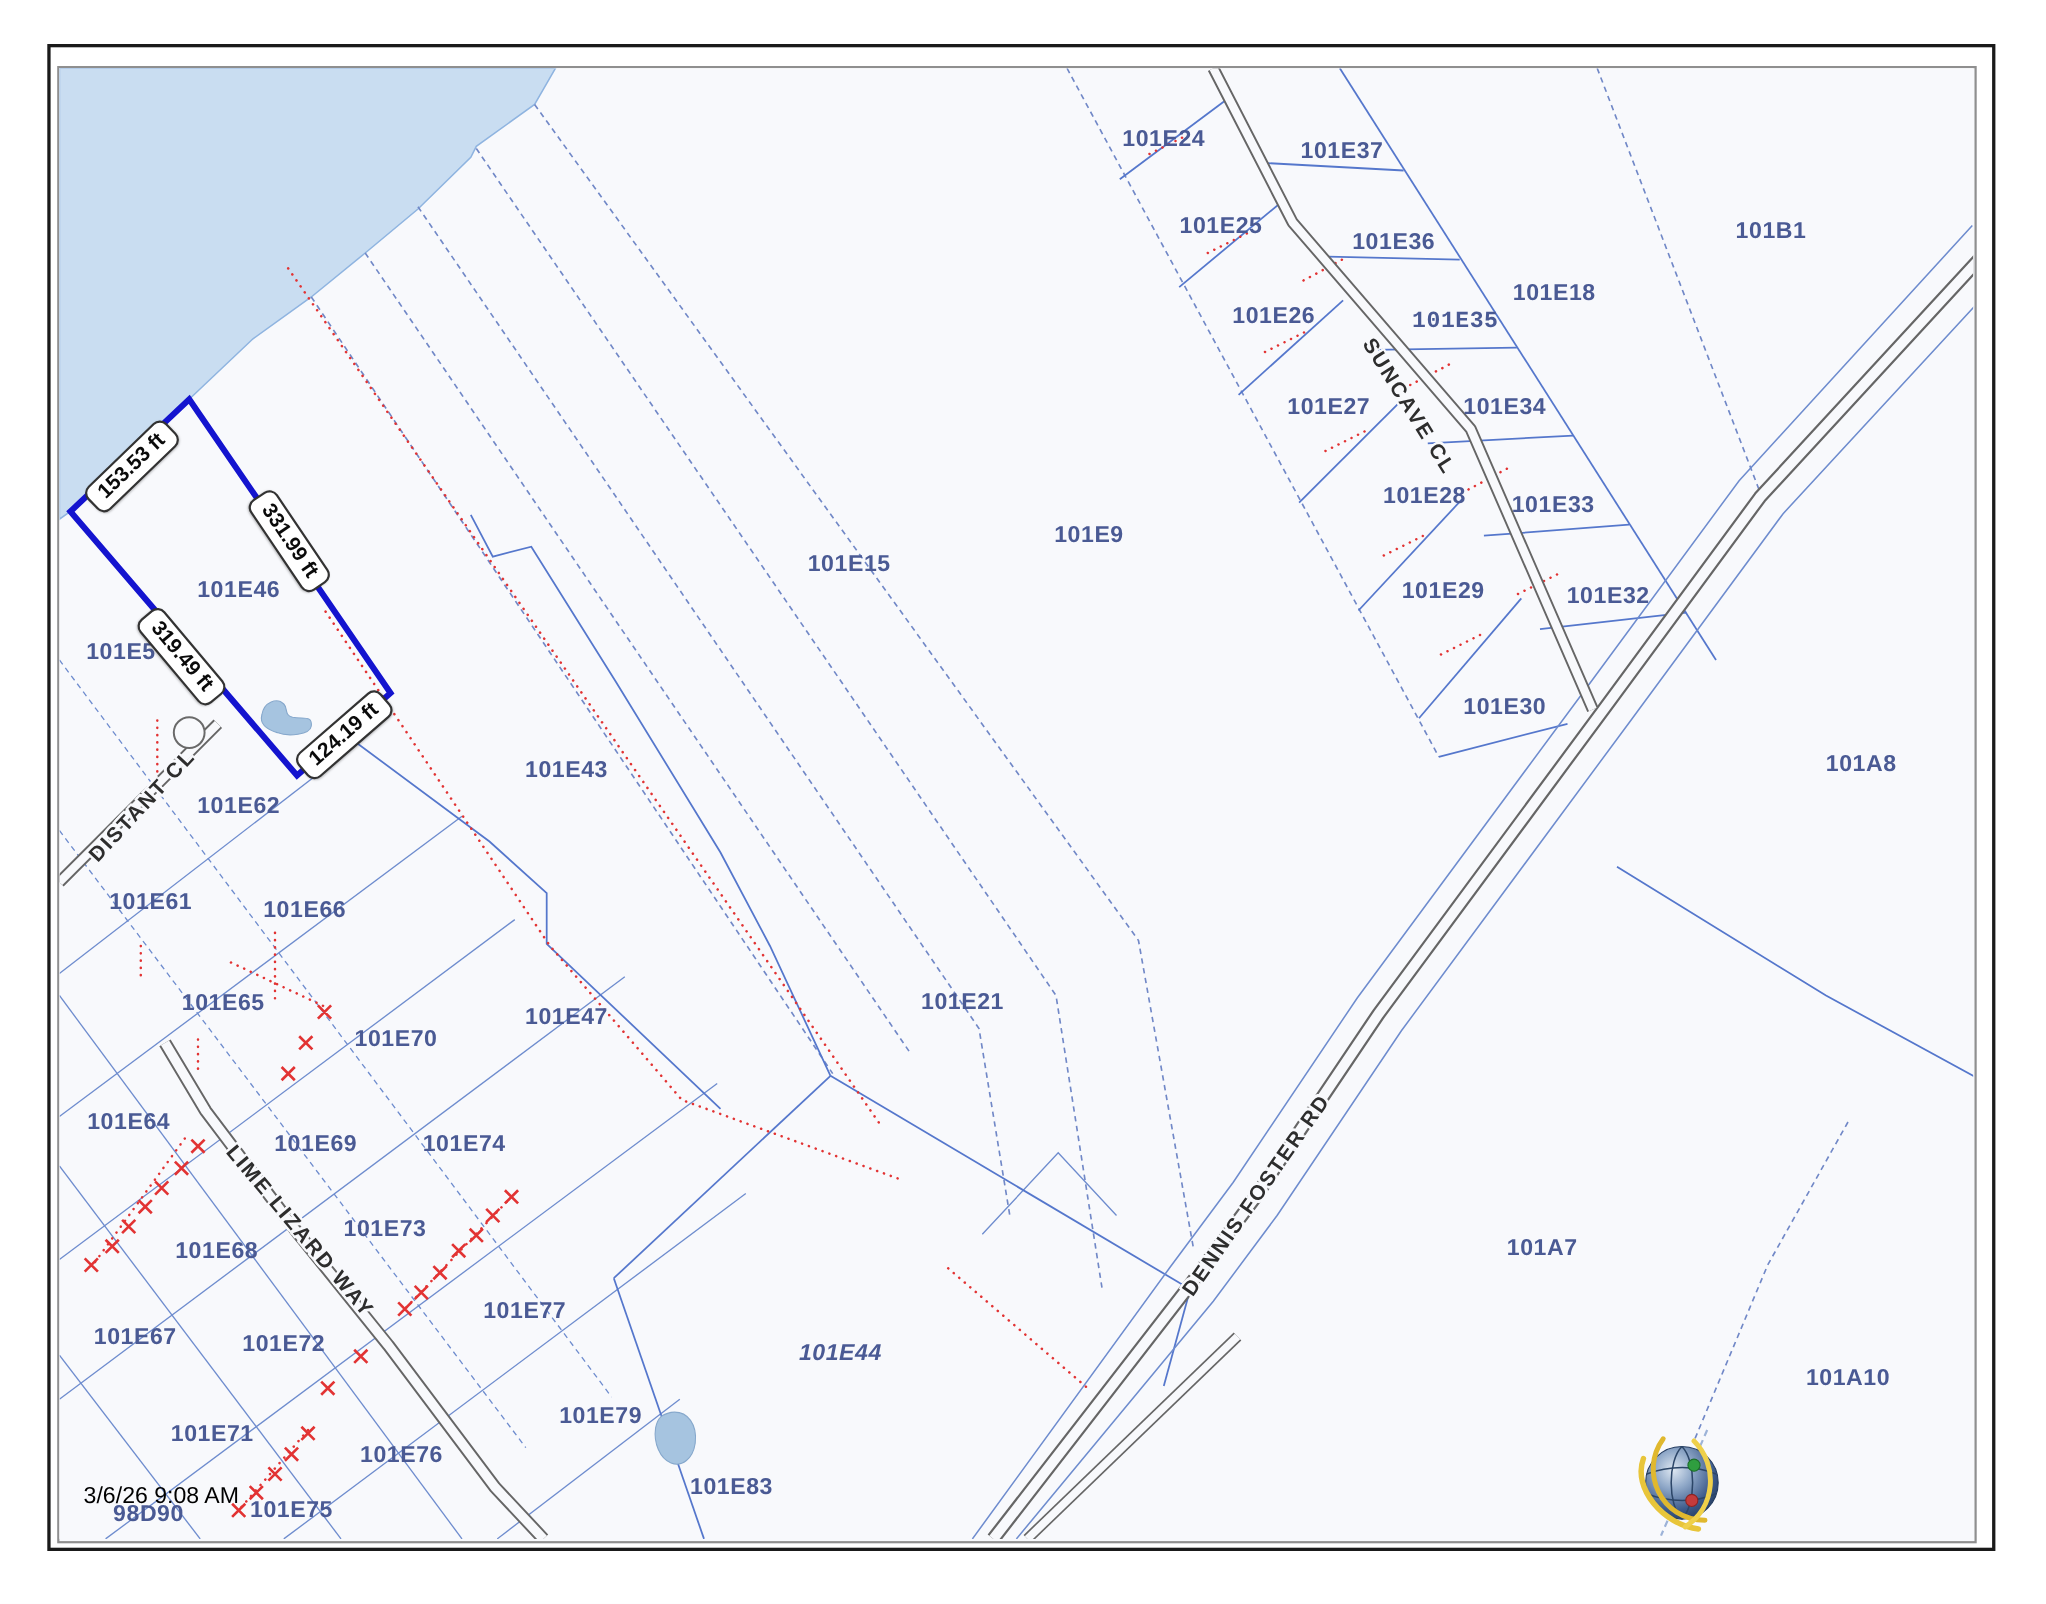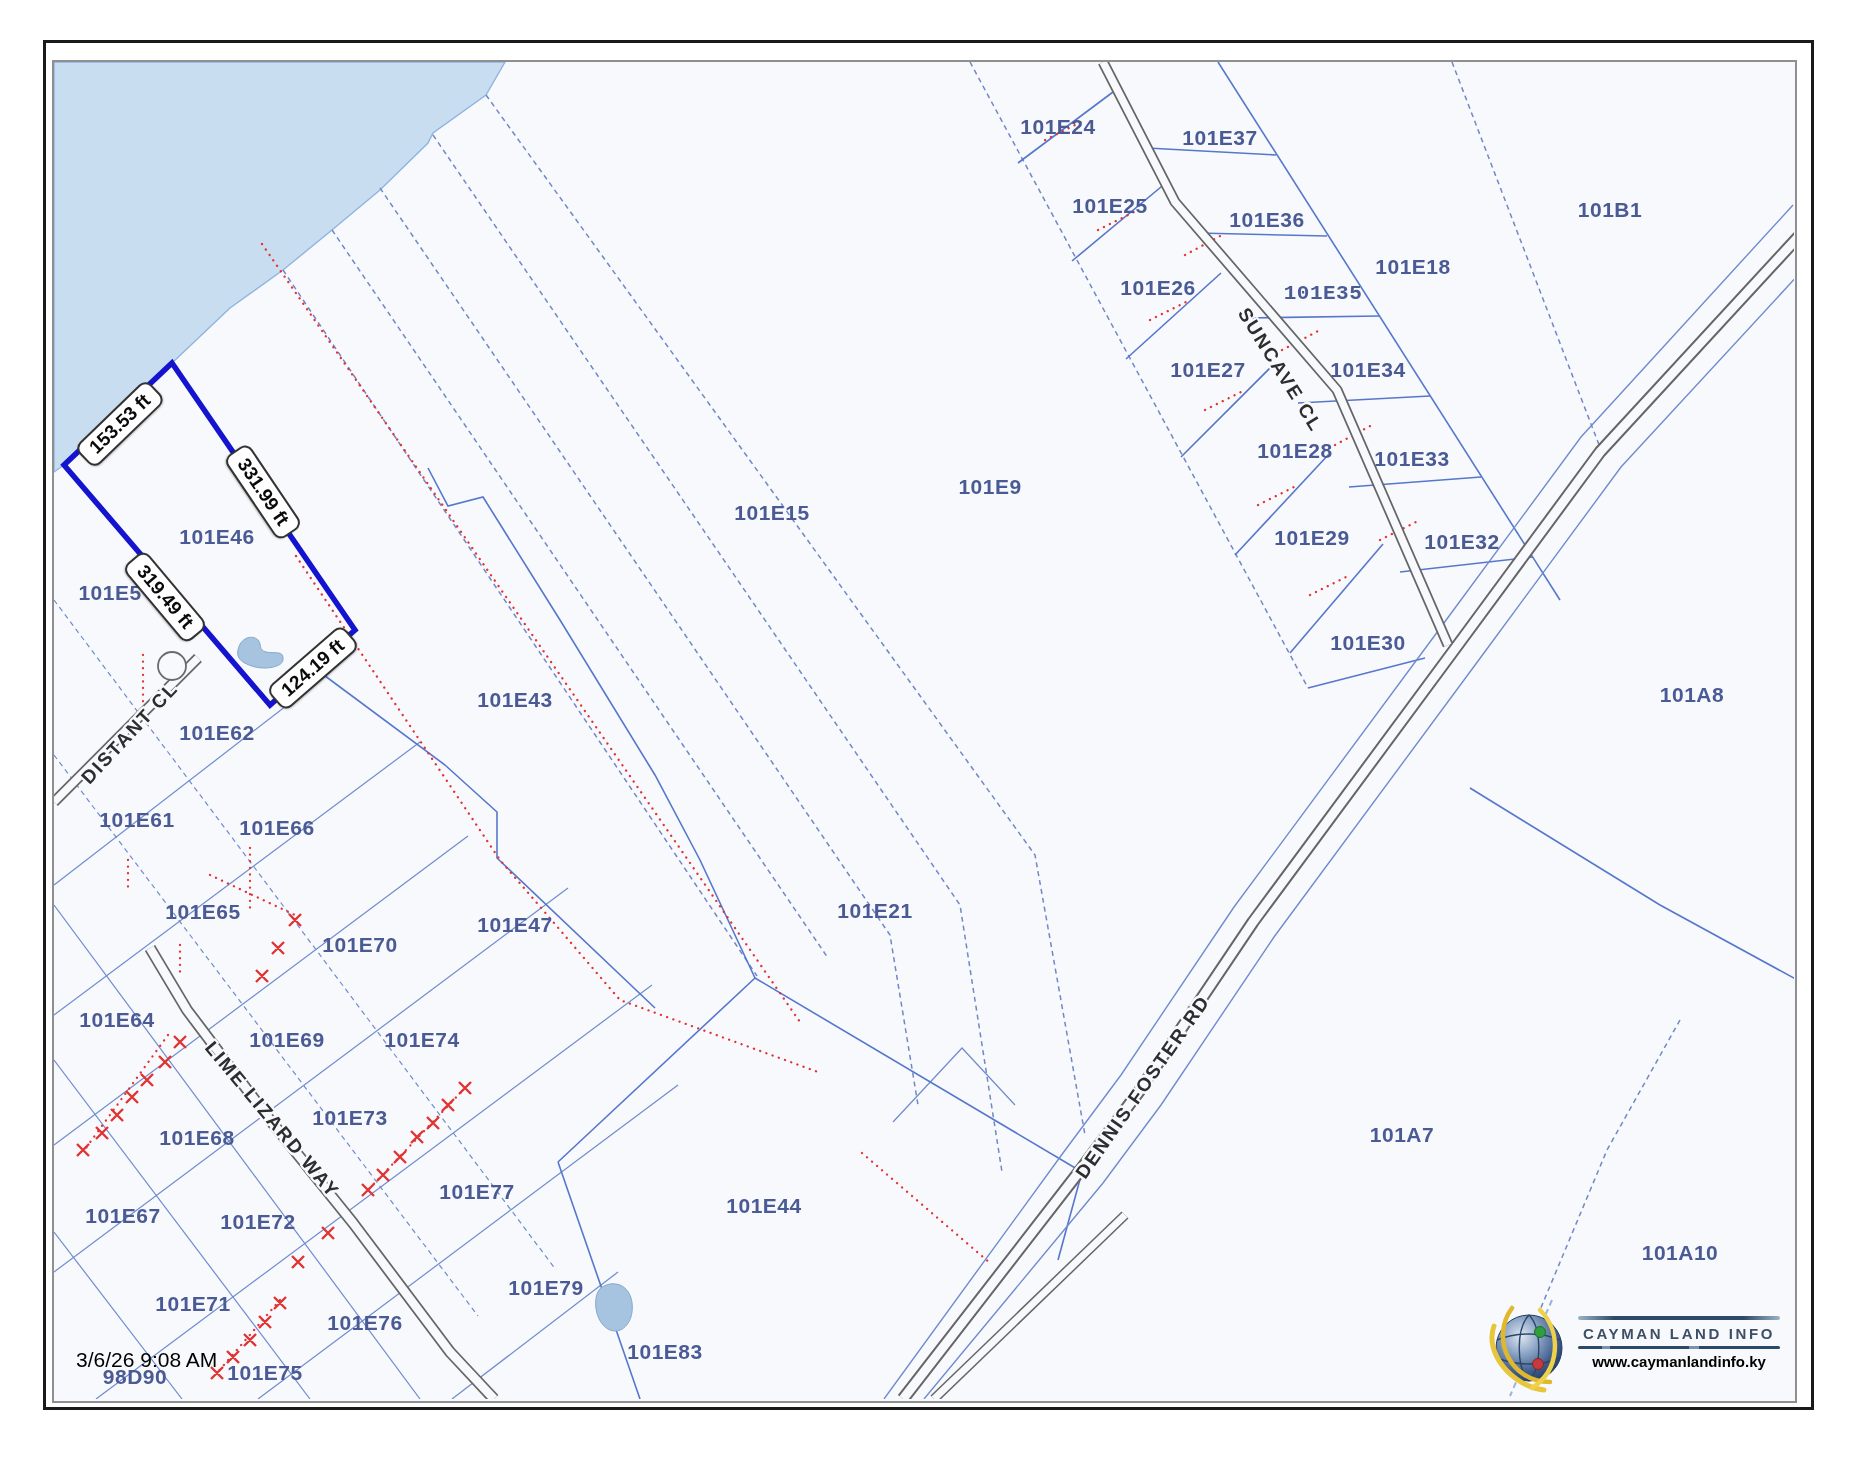--- a/index.html
+++ b/index.html
@@ -195,21 +195,21 @@
       <div class="parcel-label" style="left: 461px; top: 863px; text-align: center;">101E47</div>
       <div class="parcel-label" style="left: 821px; top: 849px;">101E21</div>
       <div class="parcel-label" style="left: 63px; top: 958px;">101E64</div>
       <div class="parcel-label" style="left: 233px; top: 978px;">101E69</div>
       <div class="parcel-label" style="left: 368px; top: 978px;">101E74</div>
       <div class="parcel-label" style="left: 296px; top: 1056px;">101E73</div>
       <div class="parcel-label" style="left: 143px; top: 1076px;">101E68</div>
       <div class="parcel-label" style="left: 423px; top: 1130px;">101E77</div>
       <div class="parcel-label" style="left: 69px; top: 1154px;">101E67</div>
       <div class="parcel-label" style="left: 204px; top: 1160px;">101E72</div>
-      <div class="parcel-label" style="left: 710px; top: 1144px;">101E44</div>
+      <div class="parcel-label" style="left: 710px; top: 1168px; font-style: italic;">101E44</div>
       <div class="parcel-label" style="left: 139px; top: 1242px;">101E71</div>
       <div class="parcel-label" style="left: 311px; top: 1261px;">101E76</div>
       <div class="parcel-label" style="left: 492px; top: 1226px;">101E79</div>
       <div class="parcel-label" style="left: 611px; top: 1290px;">101E83</div>
       <div class="parcel-label" style="left: 211px; top: 1311px;">101E75</div>
       <div class="parcel-label" style="left: 81px; top: 1315px;">98D90</div>
       <div class="parcel-label" style="left: 1638px; top: 633px;">101A8</div>
       <div class="parcel-label" style="left: 1348px; top: 1073px;">101A7</div>
       <div class="parcel-label" style="left: 1626px; top: 1191px;">101A10</div>
       <div class="dim-label" style="left: 66px; top: 362px; --r: -44deg;">153.53 ft</div>
@@ -239,20 +239,14 @@
       <path d="M47,17 C60,30 60,70 47,83" fill="none" stroke="#2c4668" stroke-width="1.4"></path>
       <path d="M47,17 C34,30 34,70 47,83" fill="none" stroke="#2c4668" stroke-width="1.4"></path>
       <path d="M15,42 C35,34 60,34 78,42" fill="none" stroke="#2c4668" stroke-width="1.4"></path>
       <path d="M15,60 C35,68 60,68 78,60" fill="none" stroke="#2c4668" stroke-width="1.4"></path>
       <path d="M12,28 C2,55 30,88 62,92" fill="none" stroke="#e8c53a" stroke-width="5" stroke-linecap="round"></path>
       <path d="M30,10 C8,40 28,84 68,84" fill="none" stroke="#e0b82e" stroke-width="4.5" stroke-linecap="round"></path>
       <path d="M58,12 C80,34 78,72 50,90" fill="none" stroke="#efd04a" stroke-width="4.5" stroke-linecap="round"></path>
       <circle cx="58" cy="34" r="5.5" fill="#2f9e3f" stroke="#1c6e28" stroke-width="1"></circle>
       <circle cx="56" cy="66" r="5.5" fill="#c43b3b" stroke="#8c2424" stroke-width="1"></circle>
     </svg>
-    <div class="logo-text">
-      <div class="logo-rule"></div>
-      <div class="logo-title">CAYMAN LAND INFO</div>
-      <div class="logo-rule thin"></div>
-      <div class="logo-url">www.caymanlandinfo.ky</div>
-    </div>
   </div>
 </div>
 
 </body></html>

